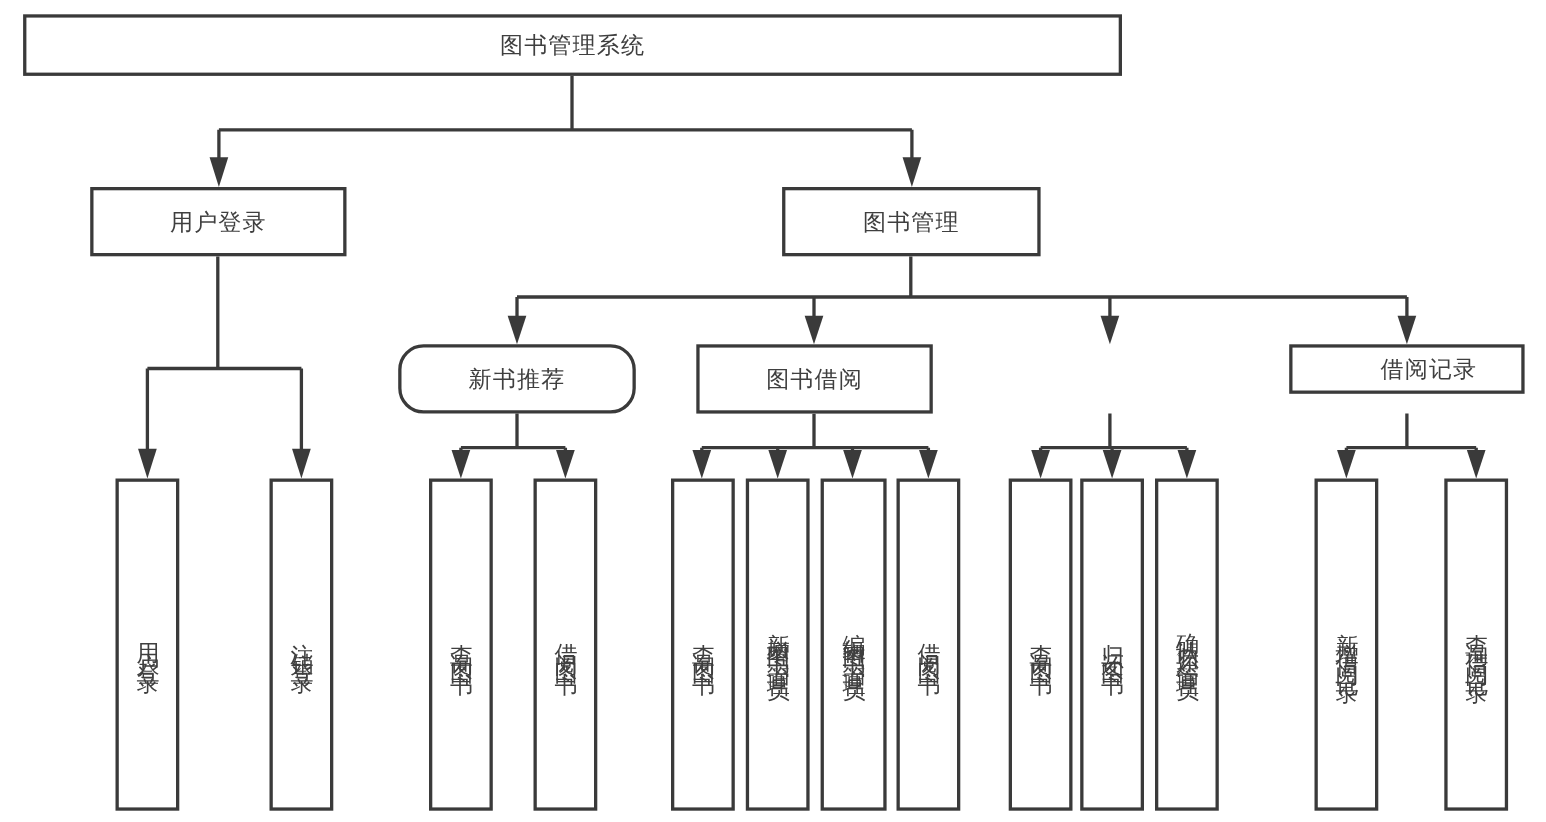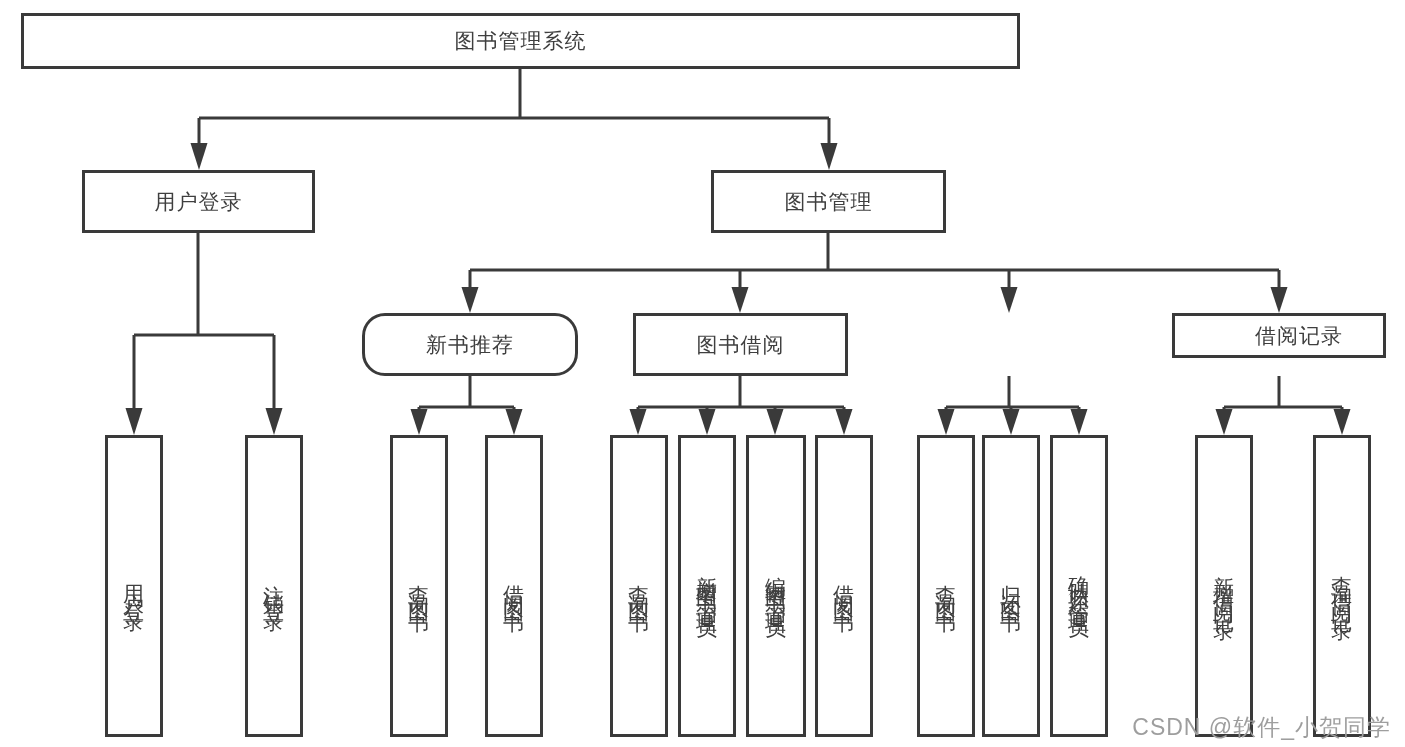--- a/index.html
+++ b/index.html
@@ -152,14 +152,13 @@
   <div class="box v-box" id="l-edit">编辑图书（管理员）</div>
   <div class="box v-box" id="l-b2">借阅图书</div>
 
   <div class="box v-box" id="l-q3">查询图书</div>
   <div class="box v-box" id="l-ret">归还图书</div>
   <div class="box v-box" id="l-conf">确认归还（管理员）</div>
 
   <div class="box v-box" id="l-addrec">新增借阅记录</div>
   <div class="box v-box" id="l-qrec">查询借阅记录</div>
 
-  <div class="watermark">CSDN @软件_小贺同学</div>
 </div>
 
 </body></html>

